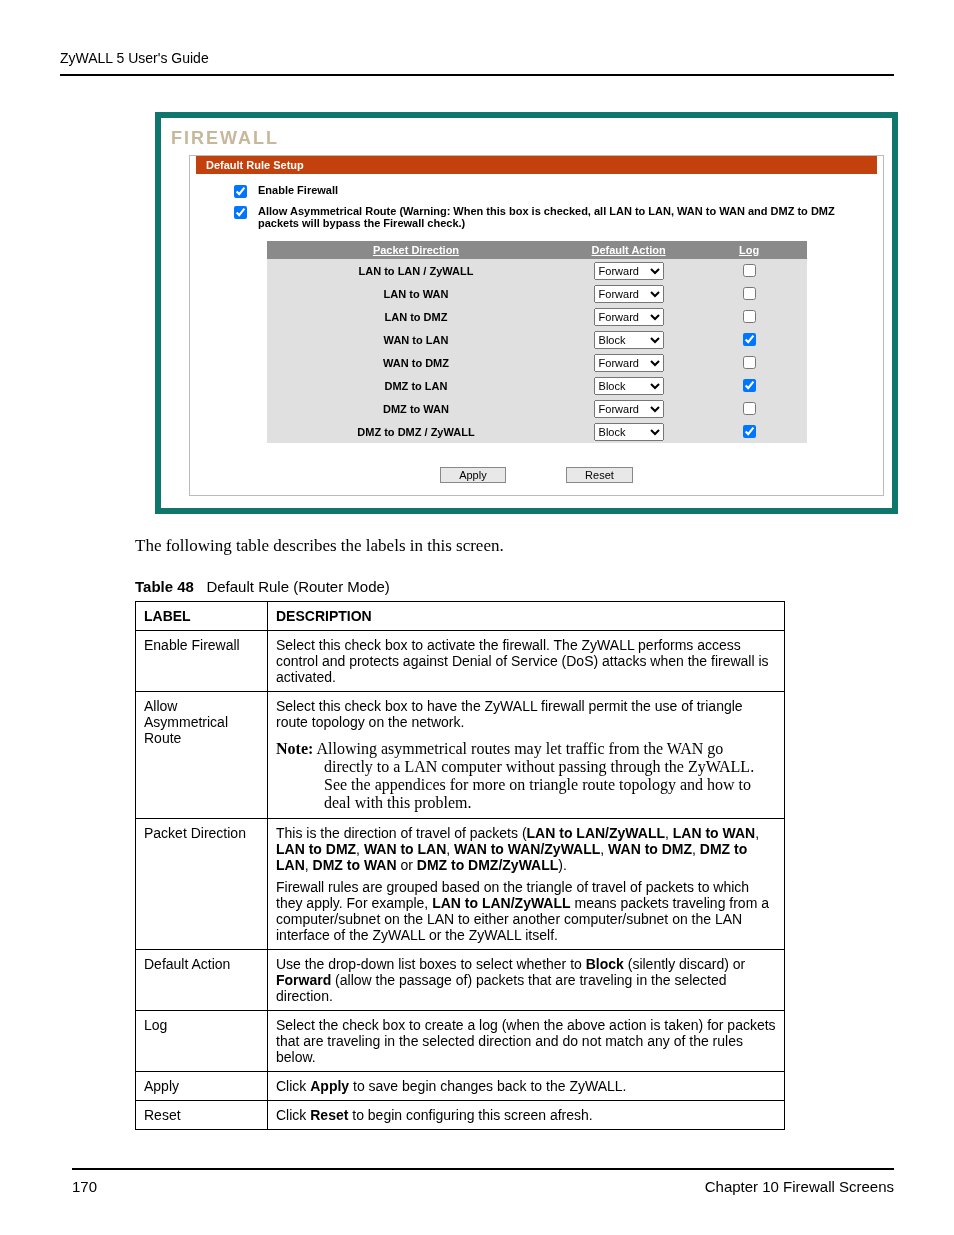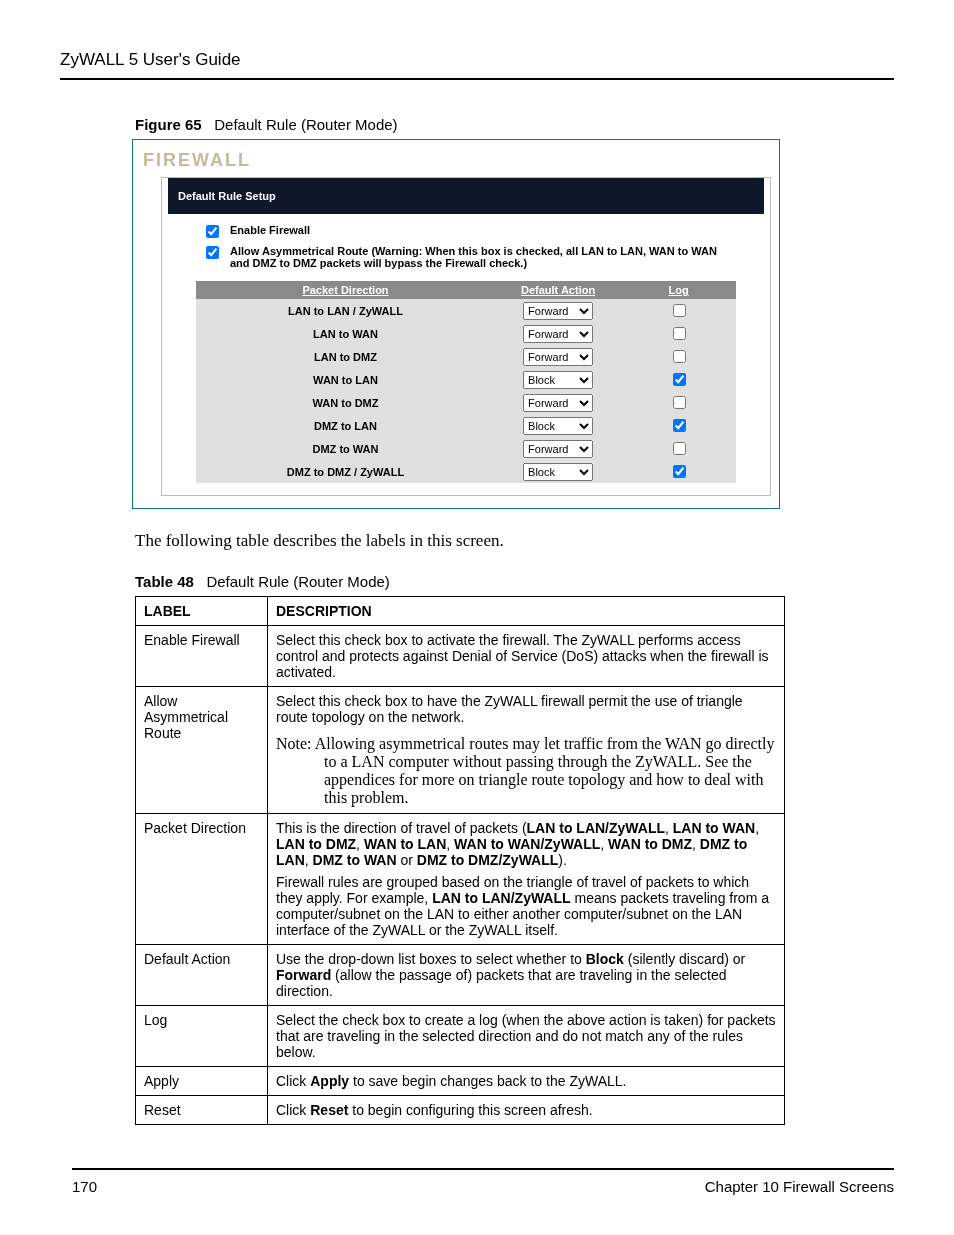--- a/index.html
+++ b/index.html
@@ -9,35 +9,35 @@
     color: #000;
   }
   .page {
     width: 954px;
     height: 1235px;
     position: relative;
     box-sizing: border-box;
     padding: 50px 60px 40px 60px;
   }
   .running-header {
-    font-size: 17px;
+    font-size: 14px;
     padding-bottom: 8px;
     border-bottom: 2px solid #000;
     margin-bottom: 36px;
   }
   .caption {
     font-size: 15px;
     margin-left: 75px;
     margin-bottom: 6px;
   }
   .caption .capnum { font-weight: bold; }
   .screenshot-box {
-    margin-left: 72px;
-    width: 648px;
-    border: 1px solid #0f766e;
+    margin-left: 95px;
+    width: 743px;
+    border: 6px solid #0f766e;
     padding: 8px 8px 12px 8px;
     box-sizing: border-box;
     background: #fff;
   }
   .fw-title {
     font-family: Verdana, Arial, sans-serif;
     font-weight: bold;
     font-size: 18px;
     letter-spacing: 2px;
     color: #c7b89c;
@@ -56,26 +56,26 @@
     top: 1px;
   }
   .tab.active { background: #fff; z-index: 2; }
   .panel {
     margin-left: 20px;
     border: 1px solid #bbb;
     background: #fff;
     padding: 0 0 12px 0;
   }
   .groupbar {
-    background: #0f172a;
+    background: #c2410c;
     color: #fff;
     font-family: Tahoma, Arial, sans-serif;
     font-size: 11px;
     font-weight: bold;
-    padding: 12px 10px;
+    padding: 3px 10px;
     margin: 0 6px 10px 6px;
   }
   .check-row {
     display: flex;
     align-items: flex-start;
     gap: 8px;
     padding: 0 40px 4px 40px;
     font-family: Tahoma, Arial, sans-serif;
     font-size: 11px;
     font-weight: bold;
@@ -139,43 +139,40 @@
   }
   .desc-table th { font-weight: bold; }
   .desc-table .col-label { width: 115px; }
   .note-block {
     margin-top: 10px;
     font-family: 'Times New Roman', Times, serif;
     font-size: 16px;
     padding-left: 48px;
     text-indent: -48px;
   }
-  .note-block .note-lead { font-weight: normal; }
+  .note-block .note-lead { font-weight: bold; }
   .footer {
     position: absolute;
     bottom: 40px;
     left: 60px;
     right: 60px;
     border-top: 2px solid #000;
     padding-top: 8px;
     font-size: 15px;
     display: flex;
     justify-content: space-between;
     margin-left: 12px;
   }
 </style>
 </head>
 <body>
 
 <div class="page">
   <div class="running-header">ZyWALL 5 User's Guide</div>
 
-  <div class="caption">
-    <span class="capnum">Figure 65</span>&nbsp;&nbsp;&nbsp;<span>Default Rule (Router Mode)</span>
-  </div>
 
   <div class="screenshot-box">
     <div class="fw-title">FIREWALL</div>
     <div class="panel">
       <div class="groupbar">Default Rule Setup</div>
 
       <div class="check-row">
         <input type="checkbox" checked="" style="">
         <span>Enable Firewall</span>
       </div>
@@ -229,20 +226,24 @@
               <td class="log-cell"><input type="checkbox" style=""></td>
             </tr>
             <tr>
               <td class="dir-cell">DMZ to DMZ / ZyWALL</td>
               <td class="action-cell"><select class="fw-select"><option>Forward</option><option selected="">Block</option></select></td>
               <td class="log-cell"><input type="checkbox" checked="" style=""></td>
             </tr>
           </tbody>
       </table>
 
+      <div class="btnrow">
+        <button class="winbtn">Apply</button>
+        <button class="winbtn">Reset</button>
+      </div>
     </div>
   </div>
 
   <p class="body-para">The following table describes the labels in this screen.</p>
 
   <div class="caption">
     <span class="capnum">Table 48</span>&nbsp;&nbsp;&nbsp;<span>Default Rule (Router Mode)</span>
   </div>
 
   <table class="desc-table">

